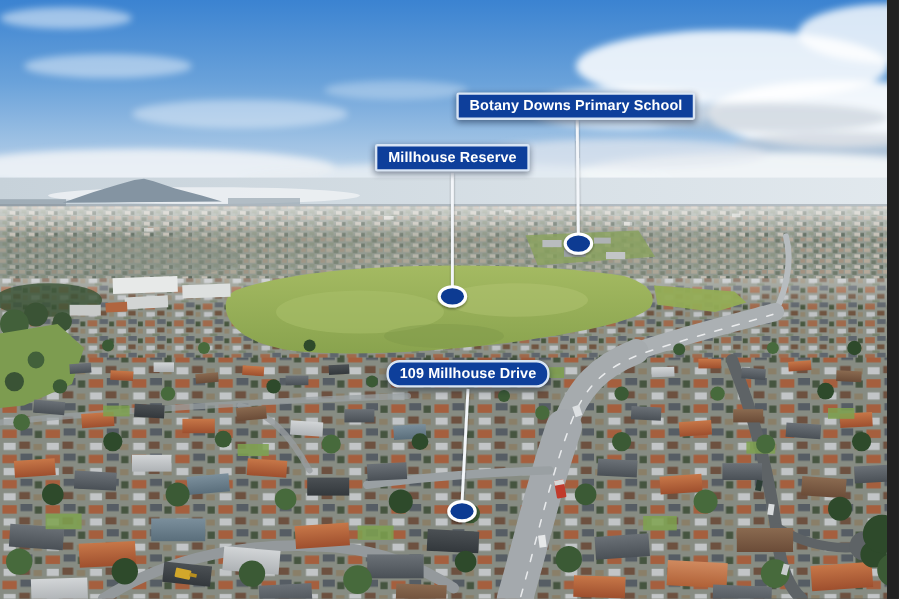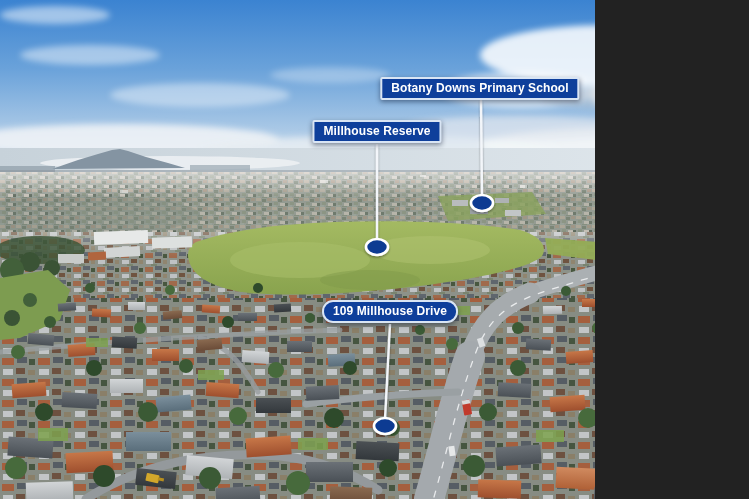--- a/index.html
+++ b/index.html
@@ -1,17 +1,17 @@
 <!DOCTYPE html>
 <html style="--label-bg: #0e3f9b; --label-border: #d9e5f4; --label-text: #ffffff; --marker-fill: #0b3a92; --marker-ring: #ffffff; --leader-line: #f3f6fa;"><head>
 <meta charset="utf-8">
 <style>
   html,body{margin:0;padding:0;background:#222;}
   .stage{
-    position:relative;width:595px;height:499px;overflow:hidden;
+    position:relative;width:739px;height:499px;overflow:hidden;
     font-family:"Liberation Sans","DejaVu Sans",sans-serif;
     background:#8a8f86;
   }
   .stage svg{position:absolute;left:0;top:0;display:block;}
   .overlay{z-index:5;pointer-events:none;}
   .map-label{
     position:absolute;z-index:10;transform:translateX(-50%);
     background:var(--label-bg,#0e3f9b);
     color:var(--label-text,#fff);
     border:2px solid var(--label-border,#d9e5f4);

